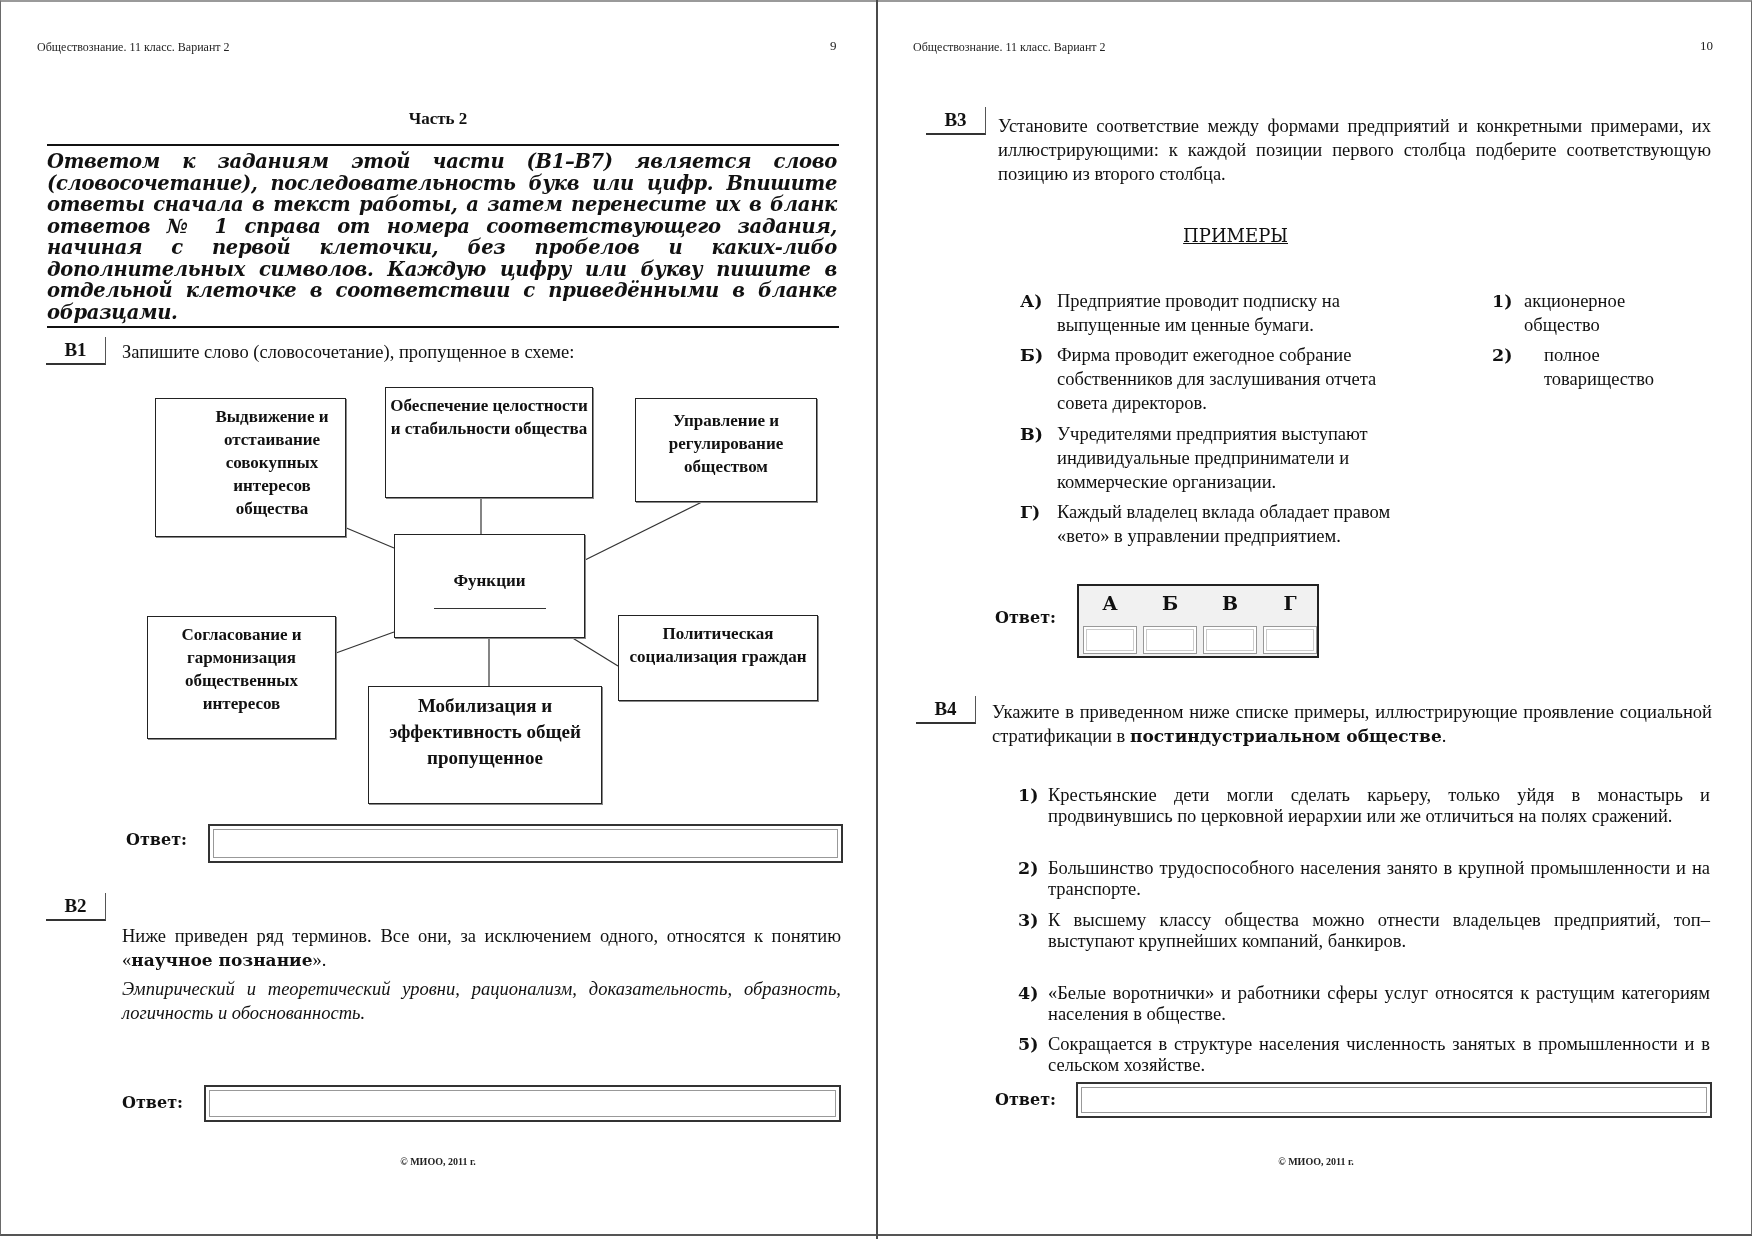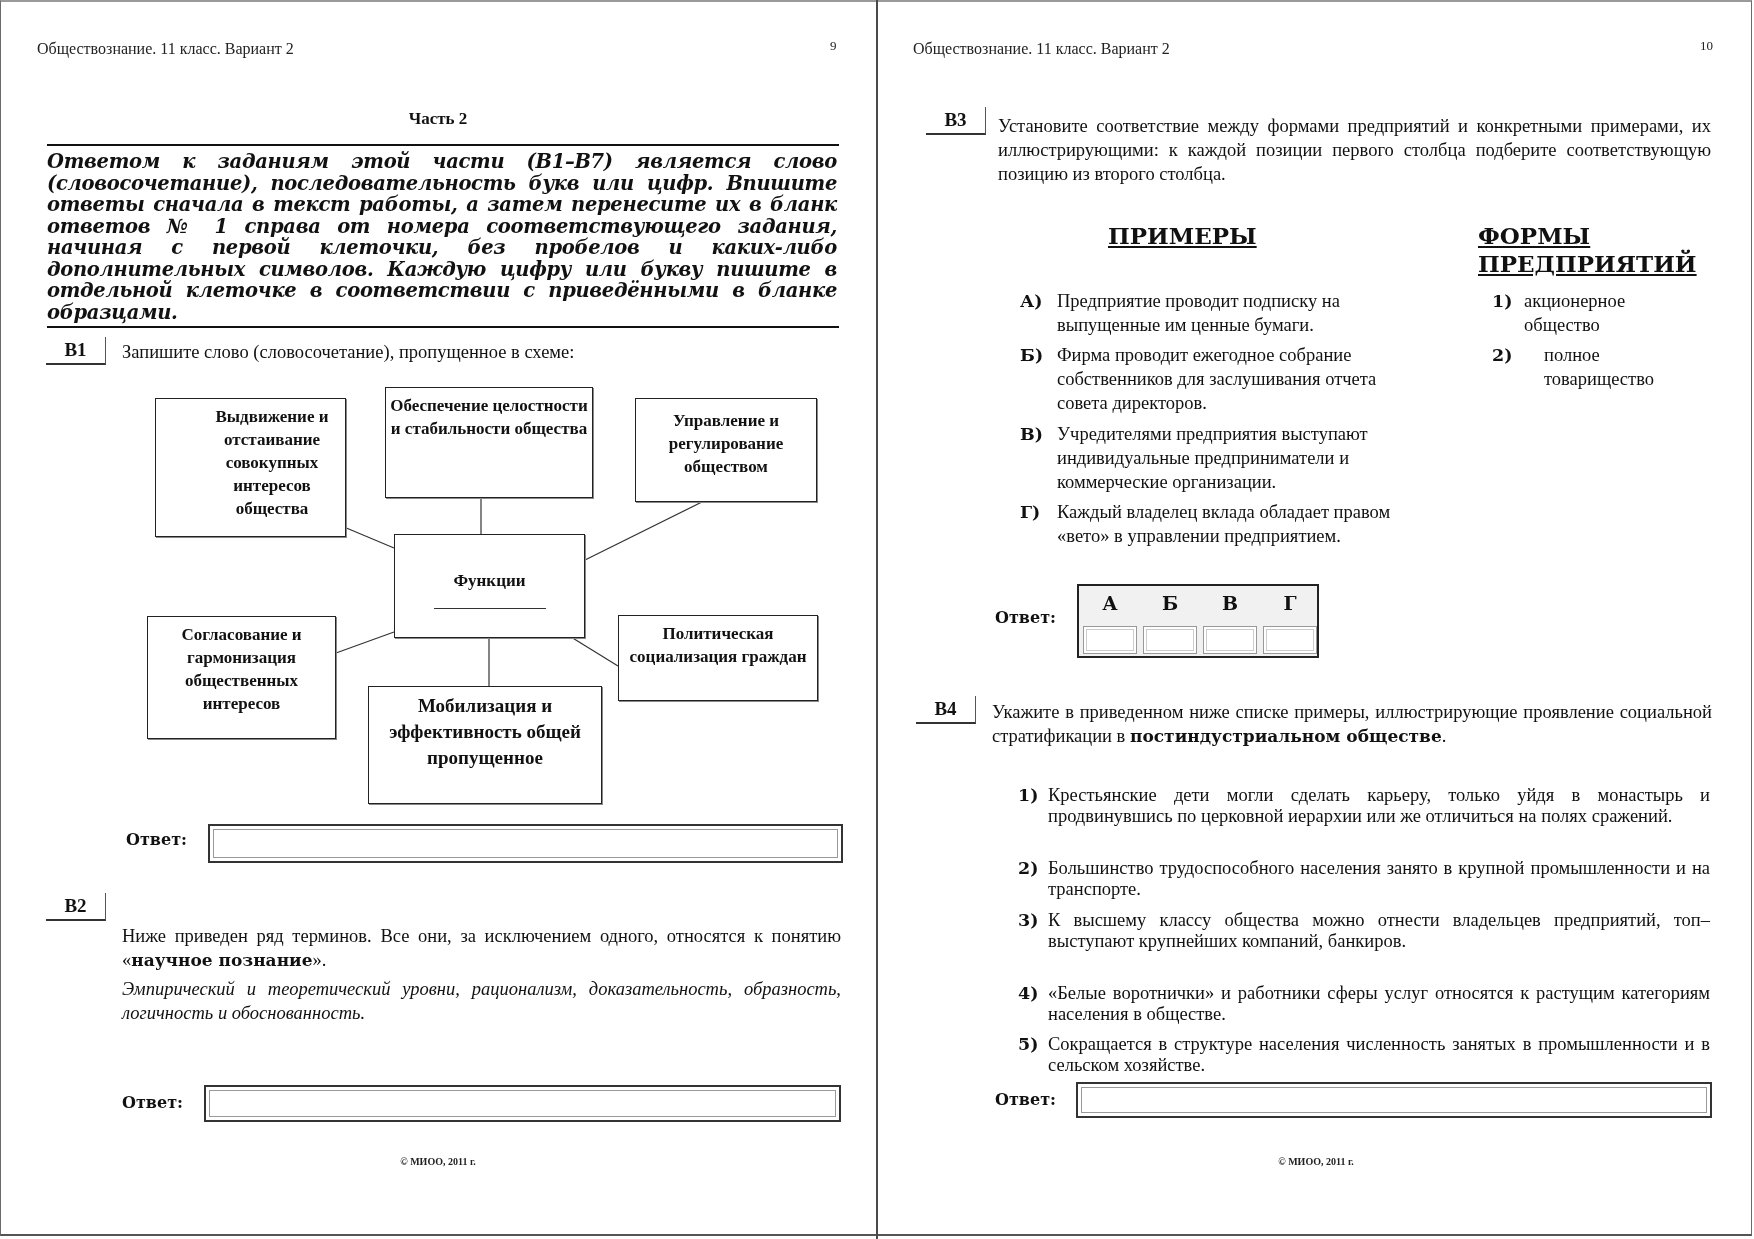--- a/index.html
+++ b/index.html
@@ -6,41 +6,41 @@
   body {
     width:1754px; height:1239px; background:#ffffff; position:relative; overflow:hidden;
     font-family:"DejaVu Serif", "Liberation Serif", serif; color:#111;
   }
   .frame { position:absolute; left:0; top:0; width:1752px; height:1236px; border:1px solid #6a6a6a; border-top:2px solid #9a9a9a; border-bottom:2px solid #555; box-sizing:border-box; }
   .divider { position:absolute; left:876px; top:0; width:2px; height:1239px; background:#4a4a4a; }
   .page { position:absolute; top:0; height:1239px; }
   .p9 { left:0; width:876px; }
   .p10 { left:878px; width:876px; }
 
-  .hdr { position:absolute; top:40px; font-size:16px; font-family:"Liberation Serif", serif; color:#222; }
+  .hdr { position:absolute; top:40px; font-size:12px; font-family:"Liberation Serif", serif; color:#222; }
   .pnum { position:absolute; top:38px; font-size:13px; font-family:"Liberation Serif", serif; color:#222; }
   .foot { position:absolute; top:1156px; font-size:10px; font-family:"Liberation Serif", serif; color:#222; width:100%; text-align:center;font-weight:bold; }
 
   .part-title { position:absolute; top:109px; left:0; width:876px; text-align:center; font-weight:bold; font-size:17px; font-family:"Liberation Serif", serif; }
   .rule { position:absolute; height:2px; background:#111; }
   .instr { position:absolute; left:47px; top:151px; width:790px; font-style:italic; font-weight:bold; font-size:19.5px; line-height:21.5px; text-align:justify; font-family:"DejaVu Serif", serif; letter-spacing:-0.3px; }
 
   .qlabel { position:absolute; width:60px; height:28px; font-weight:bold; font-size:19px; font-family:"Liberation Serif", serif; text-align:center; line-height:26px; border-bottom:2px solid #333; border-right:1px solid #555; box-sizing:border-box; }
   .qtext { position:absolute; font-size:18.5px; line-height:24px; font-family:"Liberation Serif", serif; text-align:justify; }
   .qtext b { font-family:"DejaVu Serif", serif; font-size:17px; }
 
   
   .dbox { position:absolute; border:1.5px solid #222; box-shadow:1px 1px 0 #888; background:#fff; display:flex; align-items:flex-start; justify-content:center; text-align:center; font-weight:bold; font-family:"Liberation Serif", serif; font-size:17px; line-height:23px; color:#111; box-sizing:border-box; padding-top:6px; }
   .svg-lines { position:absolute; left:0; top:0; }
 
   .answer-label { position:absolute; font-weight:bold; font-size:16px; font-family:"DejaVu Serif", serif; }
   .answer-box { position:absolute; border:2px solid #333; box-sizing:border-box; background:#fff; }
   .answer-box::after { content:""; position:absolute; left:3px; top:3px; right:3px; bottom:3px; border:1px solid #999; }
 
-  .col-head { position:absolute; font-weight:bold; font-size:23px; font-family:"DejaVu Serif", serif; text-decoration:underline; text-align:left; line-height:28px; }
+  .col-head { position:absolute; font-weight:normal; font-size:18px; font-family:"DejaVu Serif", serif; text-decoration:underline; text-align:right; line-height:28px; }
   .opt { position:absolute; font-size:18.5px; line-height:24px; font-family:"Liberation Serif", serif; }
   .opt .k { position:absolute; left:0; top:0; font-weight:bold; font-family:"DejaVu Serif", serif; font-size:17.5px; }
   .opt .t { display:block; }
 
   .grid-table { position:absolute; left:1077px; top:584px; width:242px; height:74px; border:2px solid #222; box-sizing:border-box; background:#f1f1f1; }
   .grid-table .hcell { position:absolute; top:6px; width:54px; text-align:center; font-weight:bold; font-size:19px; font-family:"DejaVu Serif", serif; }
   .grid-table .cell { position:absolute; top:40px; width:54px; height:28px; border:1px solid #999; background:#fff; box-sizing:border-box; }
   .grid-table .cell::after { content:""; position:absolute; left:2px; top:2px; right:2px; bottom:2px; border:1px solid #ccc; }
 
   .list-item { position:absolute; font-size:18.5px; line-height:21px; font-family:"Liberation Serif", serif; text-align:justify; }
@@ -101,24 +101,20 @@
 </div>
 
 <div class="page p10">
   <div class="hdr" style="left:35px;">Обществознание. 11 класс. Вариант 2</div>
   <div class="pnum" style="left:822px;">10</div>
 
   <div class="qlabel" style="left:48px; top:107px;">В3</div>
   <div class="qtext" style="left:120px; top:114px; width:713px;">Установите соответствие между формами предприятий и конкретными примерами, их иллюстрирующими: к каждой позиции первого столбца подберите соответствующую позицию из второго столбца.</div>
 
   <div class="col-head" style="left:230px; top:222px; width:180px;">ПРИМЕРЫ</div>
-  <div class="col-head" style="left:600px; top:222px; width:200px;">
-    <div>ФОРМЫ</div>
-    <div>ПРЕДПРИЯТИЙ</div>
-  </div>
 
   <div class="opt" style="left:142px; top:289px; width:410px;">
     <span class="k">А)</span>
     <span class="t" style="margin-left:37px;">Предприятие проводит подписку на выпущенные им ценные бумаги.</span>
   </div>
   <div class="opt" style="left:142px; top:343px; width:410px;">
     <span class="k">Б)</span>
     <span class="t" style="margin-left:37px;">Фирма проводит ежегодное собрание собственников для заслушивания отчета совета директоров.</span>
   </div>
   <div class="opt" style="left:142px; top:422px; width:420px;">

